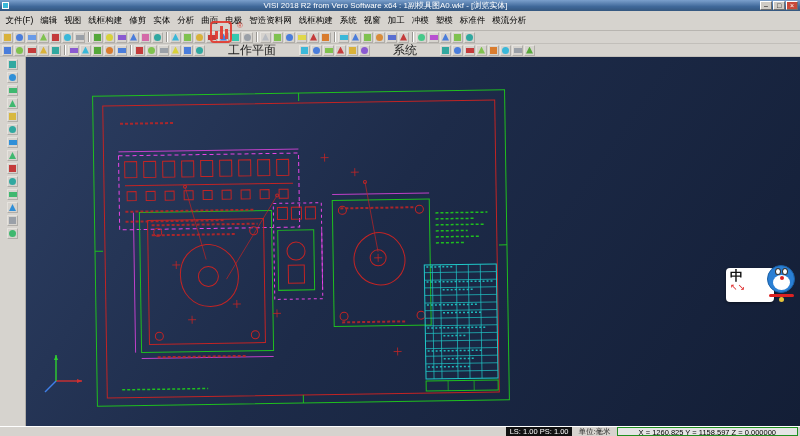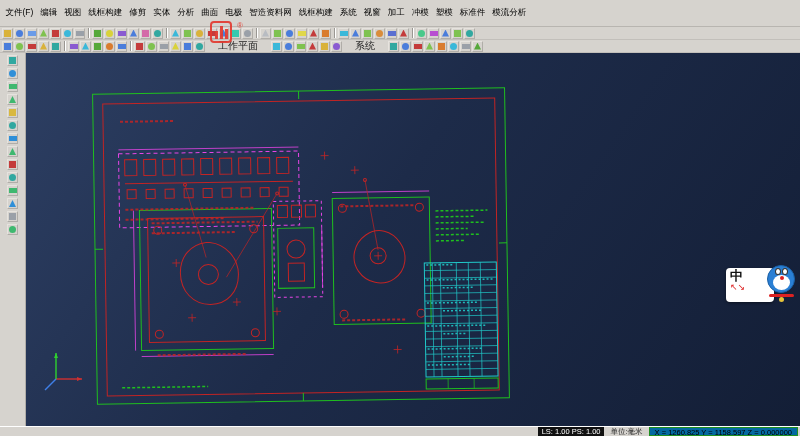--- a/index.html
+++ b/index.html
@@ -5,31 +5,31 @@
 *{margin:0;padding:0;box-sizing:border-box}
 html,body{width:800px;height:436px;overflow:hidden;font-family:"Liberation Sans",sans-serif;background:#d6d3ce}
 .window{width:800px;height:436px;display:flex;flex-direction:column;position:relative;background:#d6d3ce}
 
 .titlebar{height:11px;background:linear-gradient(#7ba0cc,#3f6899 60%,#35577f);display:flex;align-items:center;color:#fff;font-size:8px;padding:0 2px;flex:0 0 auto}
 .appicon{width:7px;height:7px;background:#3ab8d9;border:1px solid #fff;margin-right:3px}
 .titlebar .title{flex:1;text-align:center;white-space:nowrap;overflow:hidden}
 .winbtn{width:12px;height:9px;font-size:7px;line-height:7px;text-align:center;background:#cfcbc5;border:1px solid #fff;border-right-color:#6f6f6f;border-bottom-color:#6f6f6f;color:#000;margin-left:1px;cursor:default}
 .winbtn.close{background:#c84a3a;color:#fff}
 
-.menubar{height:27px;display:flex;align-items:center;font-size:8.5px;background:#d6d3ce;border-bottom:1px solid #b8b5b0;padding-left:2px;flex:0 0 auto;white-space:nowrap;overflow:hidden}
+.menubar{height:20px;display:flex;align-items:center;font-size:8.5px;background:#d6d3ce;border-bottom:1px solid #b8b5b0;padding-left:2px;flex:0 0 auto;white-space:nowrap;overflow:hidden}
 .menubar span{padding:0 3.5px}
 
 .toolbar{height:13px;display:flex;align-items:center;background:#d6d3ce;border-bottom:1px solid #c2bfba;padding-left:2px;gap:1px;flex:0 0 auto;overflow:hidden}
 .tbicon{width:11px;height:11px;display:flex;align-items:center;justify-content:center;background:#d6d3ce;border:1px solid #e6e3de;border-right-color:#b0ada8;border-bottom-color:#b0ada8;flex:0 0 auto}
 .tbicon i{display:block;width:7px;height:7px}
 .tbicon.s1 i{border-radius:50%}
 .tbicon.s2 i{width:8px;height:5px}
 .tbicon.s3 i{clip-path:polygon(50% 0,100% 100%,0 100%)}
 .tbsep{width:1px;height:10px;background:#9a9792;box-shadow:1px 0 0 #fff;margin:0 2px;flex:0 0 auto}
-.tblabel{font-size:10px;color:#222;padding:0 12px;white-space:nowrap}
+.tblabel{font-size:12px;color:#222;padding:0 22px;white-space:nowrap}
 
 .tabrow{height:10px;display:flex;align-items:flex-end;background:#d6d3ce;border-bottom:1px solid #8a8782;padding-left:4px;flex:0 0 auto}
 .paneltab{font-size:7.5px;background:#3f6899;color:#fff;padding:0 7px;height:9px;line-height:9px;border:1px solid #2f4f7a;border-bottom:none}
 
 .main{flex:1;display:flex;min-height:0}
 .lefttoolbar{width:26px;background:#d6d3ce;border-right:1px solid #b0ada8;display:flex;flex-direction:column;align-items:center;padding-top:2px;gap:2px;flex:0 0 auto}
 .viewport{flex:1;position:relative;background:linear-gradient(125deg,#2d3f63 0%,#1d2b49 45%,#131e36 100%);overflow:hidden}
 .viewport svg{position:absolute;inset:0;width:100%;height:100%;display:block}
 
 .watermark{position:absolute;left:210px;top:21px;display:flex;align-items:center;gap:5px;z-index:60;color:#e23b30;opacity:.92;pointer-events:none}
@@ -51,27 +51,34 @@
 .bell{position:absolute;left:13px;top:33px;width:5px;height:5px;background:#e8c43a;border-radius:50%}
 
 .inputrow{height:11px;display:flex;align-items:center;background:#d6d3ce;border-top:1px solid #fff;font-size:8px;gap:3px;padding:0 3px;flex:0 0 auto;white-space:nowrap}
 .inputrow label{color:#222}
 .prompt-input{height:9px;border:1px solid #7f7c78;background:#fff;flex:0 0 430px;font-size:8px;padding:0 2px}
 .sp{flex:1}
 .stext{color:#222;padding:0 3px}
 .badge{background:#35d435;color:#000;font-size:7.5px;padding:0 5px;height:9px;line-height:8px;border:1px solid #1f8f1f}
 .statusrow{height:10px;display:flex;align-items:center;background:#d6d3ce;border-top:1px solid #fff;font-size:7.5px;gap:3px;padding:0 2px;flex:0 0 auto;white-space:nowrap}
 .chip-dark{background:#111;color:#fff;padding:0 4px;height:9px;line-height:9px}
-.chip-green{background:#0369a1;color:#000;padding:0 5px;height:9px;line-height:9px;border:1px solid #1f8f1f}
+.chip-green{background:#e5e5e5;color:#000;padding:0 21px;height:9px;line-height:9px;border:1px solid #1f8f1f}
 </style>
 </head>
 <body>
 
 <div class="window">
 
+  <div class="titlebar">
+    <span class="appicon"></span>
+    <span class="title">VISI 2018 R2 from Vero Software x64 : 1副模具图A0.wkf - [浏览实体]</span>
+    <span class="winbtn">–</span>
+    <span class="winbtn">□</span>
+    <span class="winbtn close">×</span>
+  </div>
 
   <div class="menubar">
       <span class="menuitem">文件(F)</span>
       <span class="menuitem">编辑</span>
       <span class="menuitem">视图</span>
       <span class="menuitem">线框构建</span>
       <span class="menuitem">修剪</span>
       <span class="menuitem">实体</span>
       <span class="menuitem">分析</span>
       <span class="menuitem">曲面</span>

